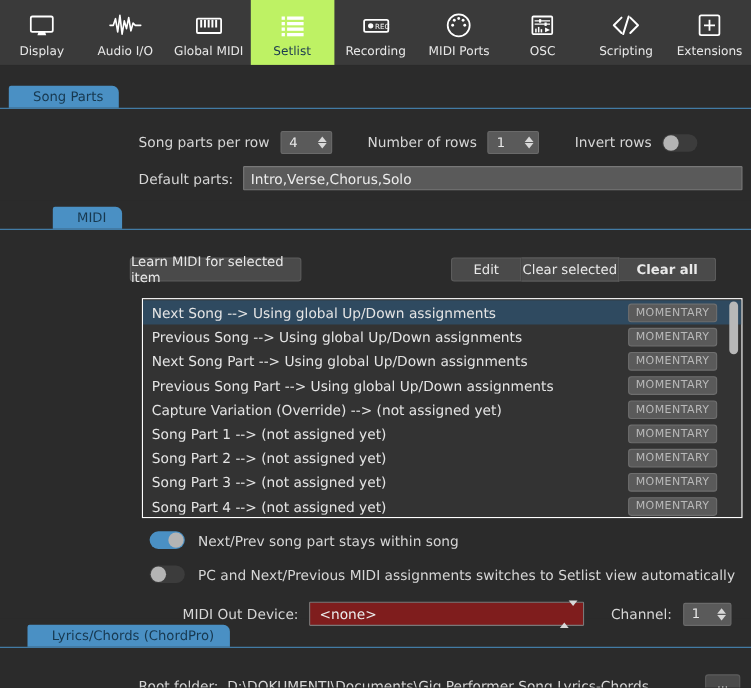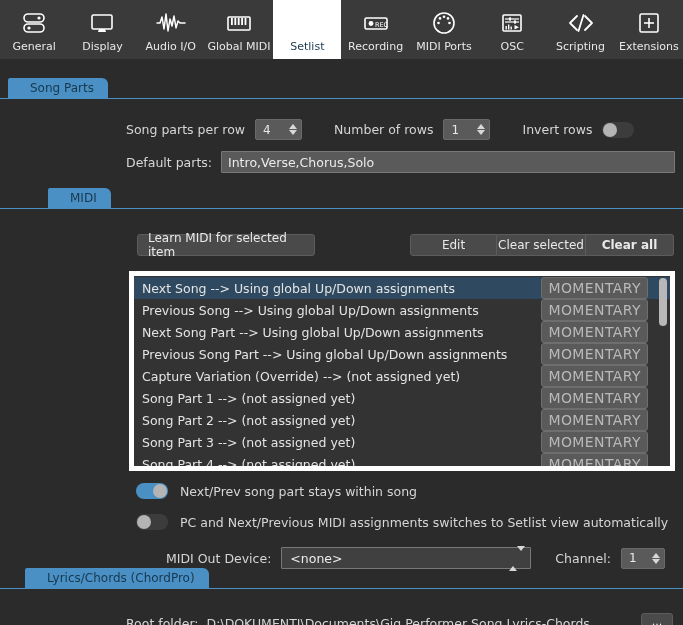--- a/index.html
+++ b/index.html
@@ -24,21 +24,21 @@
     display: flex;
     flex-direction: column;
     align-items: center;
     justify-content: center;
     gap: 4px;
     color: #e8e8e8;
     font-size: 11px;
     padding-top: 2px;
     cursor: default;
   }
-  .tool-item.selected { background: #ffffff; }
+  .tool-item.selected { background: #bef264; }
   .tool-item.selected .tool-label { color: #1c3a50; }
   .tool-icon {
     height: 28px;
     display: flex; align-items: center; justify-content: center;
   }
   .tool-label { line-height: 1; white-space: nowrap; }
 
   
   .section { position: relative; }
   .tab-head {
@@ -118,53 +118,53 @@
   .toggle.off { background: #3c3c3c; }
   .toggle .knob {
     position: absolute; top: 1px;
     width: 14px; height: 14px; border-radius: 50%;
     background: #b4b4b4;
   }
   .toggle.on  .knob { left: 17px; }
   .toggle.off .knob { left: 1px; }
 
   .combo {
-    background: #404040;
+    background: #7f1d1d;
     border: 1px solid #787878;
     color: #ececec;
     font-size: 12.5px;
     height: 22px;
     display: flex; align-items: center; justify-content: space-between;
     padding: 0 5px 0 8px;
     border-radius: 1px;
   }
 
   
   .midi-list {
     background: #333333;
-    border: 5px solid #ffffff;
+    border: 1px solid #ffffff;
     position: relative;
     overflow: hidden;
   }
   .midi-row {
     height: 22px;
     display: flex; align-items: center;
     padding-left: 8px;
     color: #e4e4e4;
     font-size: 12.5px;
     position: relative;
   }
   .midi-row.sel { background: #2f4a60; }
   .midi-row .rowtext { flex: 1; white-space: nowrap; overflow: hidden; }
   .badge {
     background: #5a5a5a;
     border: 1px solid #6e6e6e;
     border-radius: 3px;
     color: #b9b9b9;
-    font-size: 14px;
+    font-size: 10px;
     letter-spacing: 0.4px;
     padding: 2px 6px;
     margin-right: 22px;
     white-space: nowrap;
   }
   .scrolltrack {
     position: absolute; top: 2px; right: 3px; bottom: 2px;
     width: 8px;
   }
   .scrollthumb {
@@ -172,31 +172,20 @@
     border-radius: 4px;
     width: 8px;
     height: 48px;
   }
 </style>
 </head>
 <body>
 
 <div class="toolbar">
 
-  <div class="tool-item">
-    <span class="tool-icon">
-      <svg width="26" height="26" viewBox="0 0 26 26">
-        <rect x="3" y="4" width="20" height="8" rx="4" fill="none" stroke="#fff" stroke-width="1.6"></rect>
-        <circle cx="18" cy="8" r="1.6" fill="#fff"></circle>
-        <rect x="3" y="14" width="20" height="8" rx="4" fill="none" stroke="#fff" stroke-width="1.6"></rect>
-        <circle cx="8" cy="18" r="1.6" fill="#fff"></circle>
-      </svg>
-    </span>
-    <span class="tool-label">General</span>
-  </div>
 
   <div class="tool-item">
     <span class="tool-icon">
       <svg width="26" height="26" viewBox="0 0 26 26">
         <rect x="3" y="5" width="20" height="14" rx="1.5" fill="none" stroke="#fff" stroke-width="1.6"></rect>
         <path d="M10 19 L9 22 L17 22 L16 19 Z" fill="#fff"></path>
       </svg>
     </span>
     <span class="tool-label">Display</span>
   </div>
@@ -356,23 +345,23 @@
 
 <div class="section" style="padding-top:5px;">
   <div style="padding-left:8px;margin-left:40px;">
     <span class="tab-head">MIDI</span>
   </div>
   <div class="tab-rule"></div>
 
   <div class="panel-body" style="height:353px; position:relative;">
 
     <div style="position:absolute; left:0; right:0; top:25px;">
-      <div class="btn" style="position:absolute; left:137px; width:178px;padding-left:10px;">Learn MIDI for selected item</div>
+      <div class="btn" style="position:absolute; left:118px; width:156px;">Learn MIDI for selected item</div>
       <div class="btn-group" style="position:absolute; left:410px; width:265px;">
-        <div class="btn" style="width:87px;">Edit</div>
+        <div class="btn" style="width:64px;">Edit</div>
         <div class="btn" style="width:89px;">Clear selected</div>
         <div class="btn" style="width:88px;">Clear all</div>
       </div>
     </div>
 
     <div class="midi-list" style="position:absolute; left:129px; top:62px; right:8px; height:200px;">
       <div style="padding-top:1px;">
         <div class="midi-row sel">
           <span class="rowtext">Next Song --&gt; Using global Up/Down assignments</span>
           <span class="badge">MOMENTARY</span>

